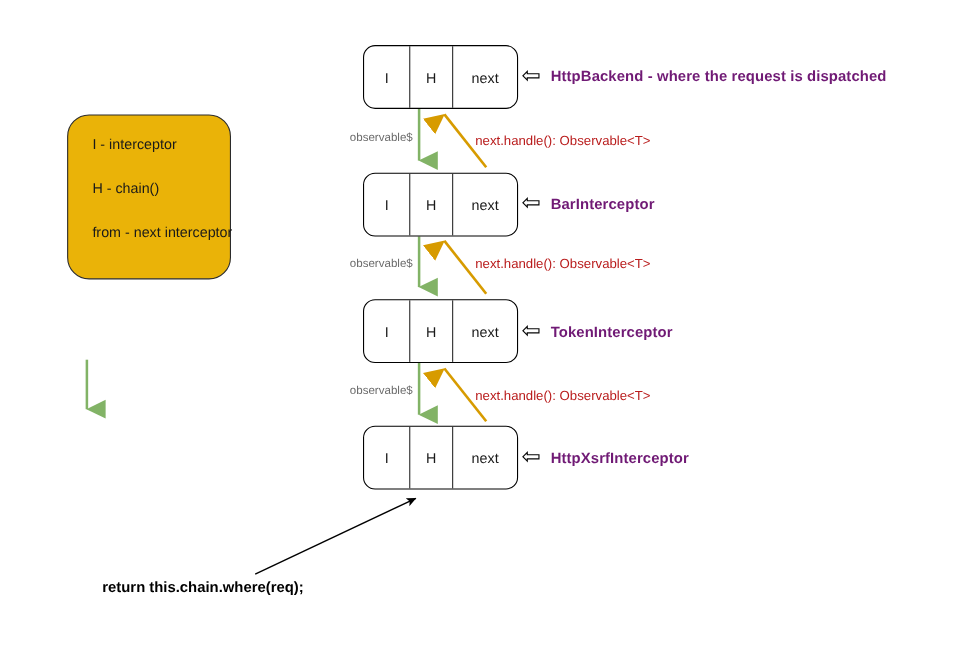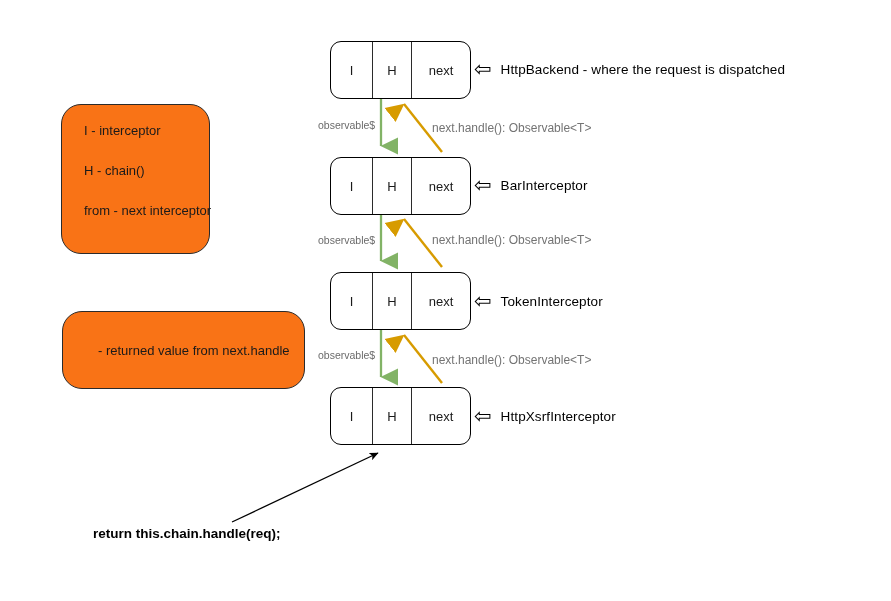--- a/index.html
+++ b/index.html
@@ -66,48 +66,48 @@
   }
   .bigarrow {
     font-size: 21px;
     line-height: 1;
     color: #000000;
     display: inline-block;
     transform: translateY(-1px);
   }
   .rowlabel-text {
     font-size: 13.5px;
-    font-weight: normal;
-    color: #000000;
+    font-weight: bold;
+    color: #701a75;
     letter-spacing: 0.1px;
     text-align: center;
   }
 
   
   .cap {
     position: absolute;
     white-space: nowrap;
     z-index: 4;
   }
   .cap.green-cap {
     font-size: 10.5px;
     color: #6b6b6b;
   }
   .cap.orange-cap {
     font-size: 12px;
-    color: #737373;
+    color: #b91c1c;
     text-align: center;
   }
 
   
   .legend {
     position: absolute;
     border: 1.4px solid #2b2b2b;
     border-radius: 20px;
-    background: #f97316;
+    background: #eab308;
     box-sizing: border-box;
     z-index: 2;
   }
   #legend-keys {
     left: 61px;
     top: 104px;
     width: 149px;
     height: 150px;
     padding: 18px 0 0 22px;
   }
@@ -234,19 +234,16 @@
   <div class="cap orange-cap" style="left:432px; top:121px;">next.handle(): Observable&lt;T&gt;</div>
   <div class="cap orange-cap" style="left:432px; top:233px;">next.handle(): Observable&lt;T&gt;</div>
   <div class="cap orange-cap" style="left:432px; top:353px;">next.handle(): Observable&lt;T&gt;</div>
 
   <div class="legend" id="legend-keys">
     <div class="lkline">I - interceptor</div>
     <div class="lkline">H - chain()</div>
     <div class="lkline">from - next interceptor</div>
   </div>
 
-  <div class="legend" id="legend-return">
-    <div class="lr-text">- returned value from next.handle</div>
-  </div>
-
-  <div id="code-caption">return this.chain.handle(req);</div>
+
+  <div id="code-caption">return this.chain.where(req);</div>
 
 </div>
 
 </body></html>

